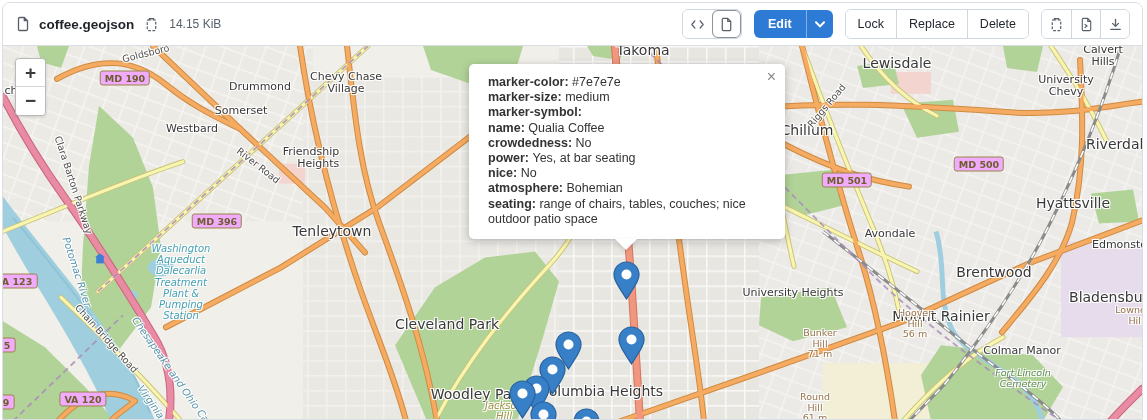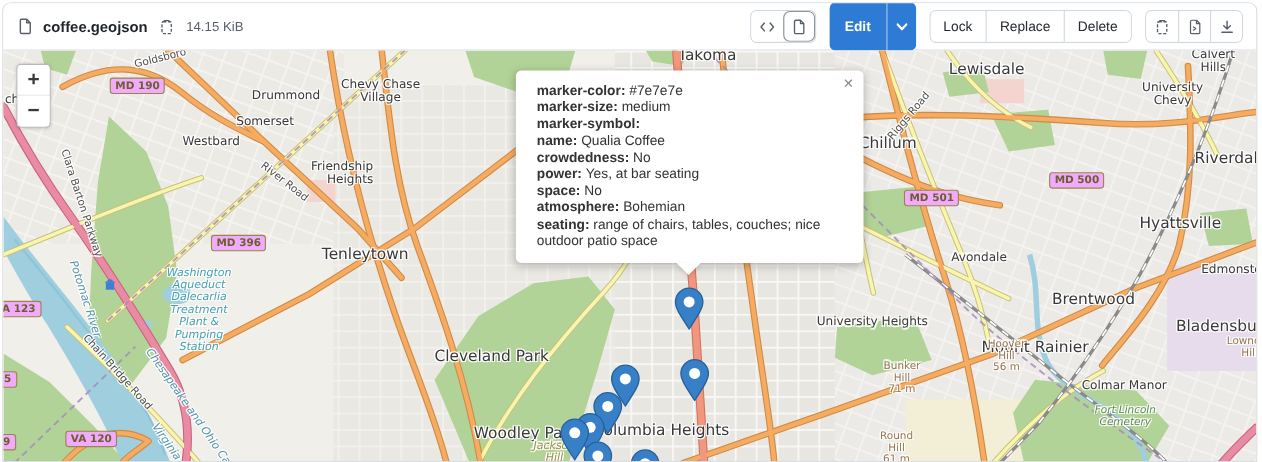--- a/index.html
+++ b/index.html
@@ -9,21 +9,21 @@
   .hdr .fname{font-weight:bold;font-size:13.5px;color:#1f2328;}
   .hdr .fsize{font-size:12px;color:#57606a;}
   .icn{color:#57606a;display:inline-flex;align-items:center;justify-content:center;}
   .iconbtn{background:none;border:none;padding:2px;cursor:pointer;display:inline-flex;color:#57606a;}
   .spacer{flex:1;}
   .grp{display:flex;border:1px solid #d0d7de;border-radius:6px;overflow:hidden;background:#fff;}
   .grp .gbtn{background:#fff;border:none;border-left:1px solid #d0d7de;height:28px;min-width:28px;padding:0 12px;font-size:12.5px;color:#24292f;cursor:pointer;display:flex;align-items:center;justify-content:center;font-family:"Liberation Sans",sans-serif;}
   .grp .gbtn:first-child{border-left:none;}
   .grp .gbtn.sq{padding:0;width:29px;}
   .grp .gbtn.active{outline:1px solid #8c959f;outline-offset:-1px;border-radius:6px;}
-  .editsplit{display:flex;border-radius:6px;overflow:hidden;height:44px;}
+  .editsplit{display:flex;border-radius:6px;overflow:hidden;height:28px;}
   .editsplit .e1{background:var(--blue);color:#fff;font-weight:bold;font-size:12.5px;border:none;padding:0 14px;cursor:pointer;}
   .editsplit .e2{background:var(--blue);border:none;border-left:1px solid rgba(255,255,255,.4);width:27px;cursor:pointer;display:flex;align-items:center;justify-content:center;}
   
   .map{position:relative;width:1139px;height:375px;background:#f1efe9;overflow:hidden;}
   .map svg.base{position:absolute;left:0;top:0;}
   .layer{position:absolute;left:0;top:0;width:100%;height:100%;pointer-events:none;}
   .mlabel{position:absolute;transform:translate(-50%,-50%);white-space:pre-line;text-align:center;font-family:"DejaVu Sans",sans-serif;line-height:1.12;
     text-shadow:1px 1px 0 #fff,-1px -1px 0 #fff,1px -1px 0 #fff,-1px 1px 0 #fff,0 0 2px #fff;}
   .place{font-size:11px;color:#383838;}
   .lg{font-size:14px;}
@@ -411,21 +411,21 @@
       </div>
 
     <div class="popup">
       <button class="pclose"><span>×</span></button>
       <div class="prow"><span class="pk">marker-color</span><span>#7e7e7e</span></div>
       <div class="prow"><span class="pk">marker-size</span><span>medium</span></div>
       <div class="prow"><span class="pk">marker-symbol</span><span></span></div>
       <div class="prow"><span class="pk">name</span><span>Qualia Coffee</span></div>
       <div class="prow"><span class="pk">crowdedness</span><span>No</span></div>
       <div class="prow"><span class="pk">power</span><span>Yes, at bar seating</span></div>
-      <div class="prow"><span class="pk">space</span><span>No</span></div>
+      <div class="prow"><span class="pk">nice</span><span>No</span></div>
       <div class="prow"><span class="pk">atmosphere</span><span>Bohemian</span></div>
       <div class="prow"><span class="pk">seating</span><span>range of chairs, tables, couches; nice outdoor patio space</span></div>
       <div class="ptail"></div>
     </div>
 
     <div class="zoomctl">
       <button class="zbtn">+</button>
       <button class="zbtn">−</button>
     </div>
   </div>

